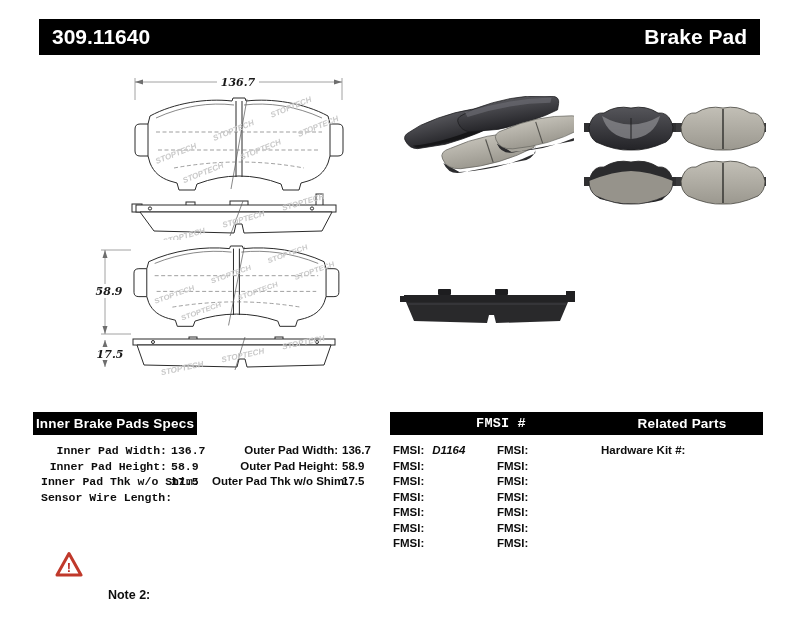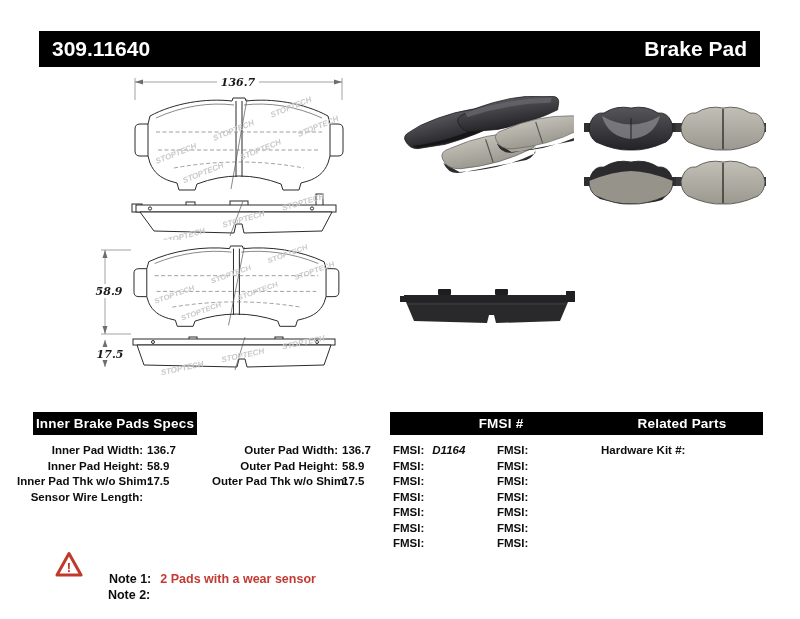--- a/index.html
+++ b/index.html
@@ -1,20 +1,20 @@
 <!DOCTYPE html>
 <html><head>
 <meta charset="utf-8">
 <style>
   html,body{margin:0;padding:0;background:#fff;}
   .canvas{position:relative;width:800px;height:619px;background:#fff;overflow:hidden;
           font-family:"Liberation Sans",sans-serif;color:#0d0d0d;}
   .abs{position:absolute;}
   
-  .topbar{left:39px;top:31px;width:721px;height:36px;background:#000;color:#fff;
+  .topbar{left:39px;top:19px;width:721px;height:36px;background:#000;color:#fff;
           display:flex;justify-content:space-between;align-items:center;
           padding:0 13px;box-sizing:border-box;font-weight:bold;font-size:21px;}
   
   .colhdr{top:412px;height:23px;background:#000;color:#fff;font-weight:bold;font-size:13.5px;
           display:flex;align-items:center;justify-content:center;letter-spacing:.2px;}
   
   .speccol{top:443px;font-size:11.5px;font-weight:bold;line-height:15.5px;}
   .specrow{display:flex;white-space:pre;}
   .specrow .lbl{display:inline-block;width:126px;text-align:right;}
   .specrow .val{margin-left:4px;}
@@ -219,28 +219,28 @@
     <rect x="97" y="5" width="13" height="6" rx="1" fill="#1d1d1f"></rect>
     <rect x="2" y="12" width="8" height="6" fill="#232325"></rect>
     <rect x="6" y="11" width="166" height="7" fill="#232325"></rect>
     <path d="M8,18 L170,18 L162,37 L98,39 L96,31 L91,31 L89,39 L16,37 Z" fill="#29292b"></path>
     <line x1="10" y1="20" x2="168" y2="20" stroke="#4a4a4e" stroke-width=".8"></line>
   </svg>
 
   <div class="abs colhdr" style="left:33px;width:164px;text-align:center;">
     <span>Inner Brake Pads Specs</span>
   </div>
-  <div class="abs colhdr" style="left:390px;width:222px;">
+  <div class="abs colhdr" style="left:390px;width:222px;font-family:Liberation Mono, monospace;">
     <span>FMSI #</span>
   </div>
   <div class="abs colhdr" style="left:601px;width:162px;">
     <span>Related Parts</span>
   </div>
 
-  <div class="abs speccol" style="left:17px;width:175px;">
+  <div class="abs speccol" style="left:41px;width:175px;font-family:Liberation Mono, monospace;">
     <div class="specrow">
       <span class="lbl">Inner Pad Width:</span><span class="val">136.7</span>
     </div>
     <div class="specrow">
       <span class="lbl">Inner Pad Height:</span><span class="val">58.9</span>
     </div>
     <div class="specrow">
       <span class="lbl">Inner Pad Thk w/o Shim:</span><span class="val">17.5</span>
     </div>
     <div class="specrow">
@@ -311,20 +311,17 @@
   <div class="abs speccol" style="left:601px;width:162px;">
     <div class="specrow fmsirow">
       <span class="lbl">Hardware Kit #:</span><span class="val"></span>
     </div>
   </div>
 
   <svg class="abs" style="left:55px;top:551px;" width="28" height="27" viewBox="0 0 28 27">
     <path d="M14,2.5 L26,24 L2,24 Z" fill="#fff" stroke="#c0392b" stroke-width="3" stroke-linejoin="round"></path>
     <text x="14" y="21" text-anchor="middle" style="font:bold 13px 'Liberation Sans',sans-serif;fill:#b92d27;">!</text>
   </svg>
-  <div class="abs noteline" style="left:95px;top:555px;">
-    <span>Note 1:</span><span class="notered">2 Pads with a wear sensor</span>
-  </div>
   <div class="abs noteline" style="left:94px;top:571px;">
     <span>Note 2:</span><span class="notered"></span>
   </div>
 
 </div>
 
 </body></html>

